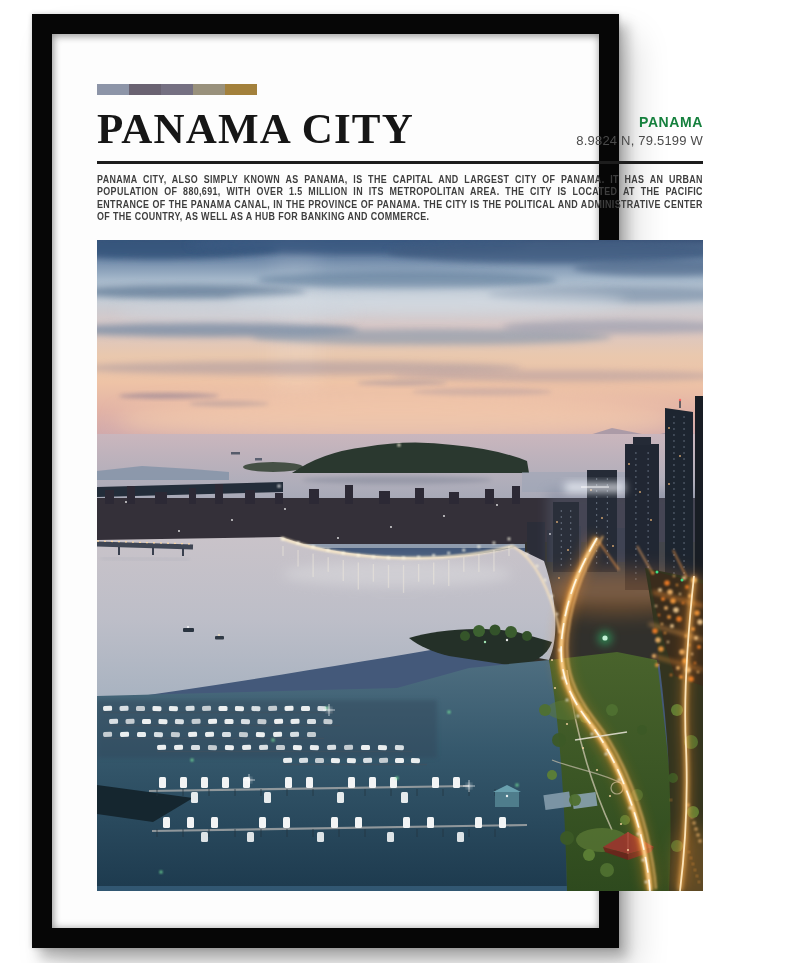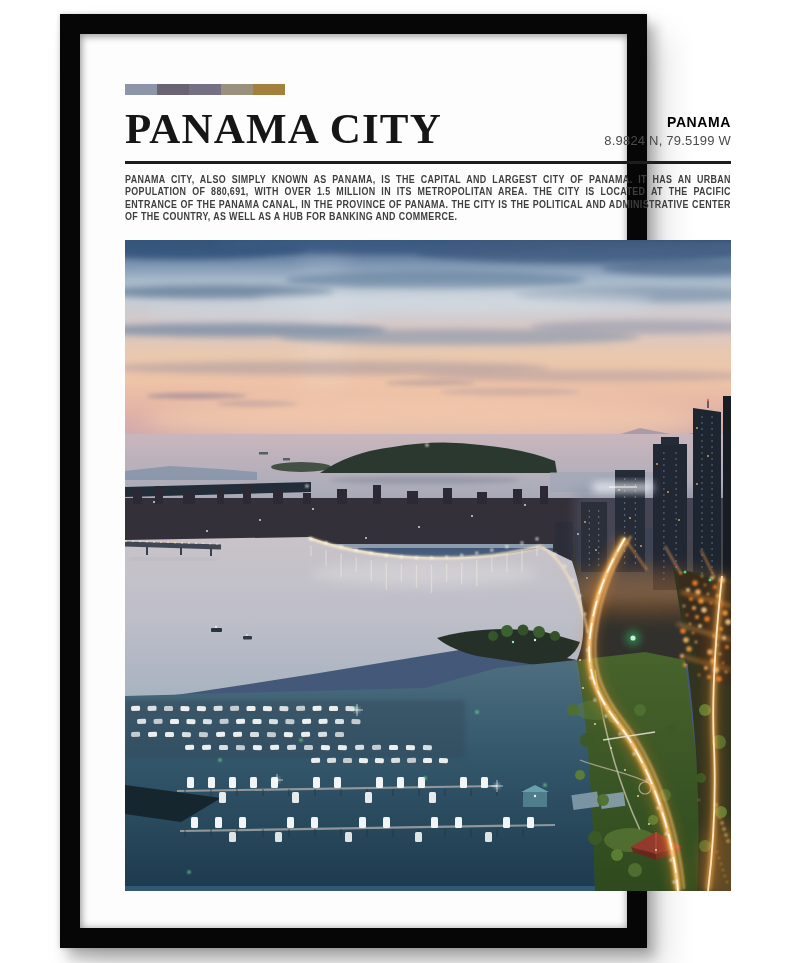--- a/index.html
+++ b/index.html
@@ -1,28 +1,28 @@
 <!DOCTYPE html>
 <html><head>
 <meta charset="utf-8">
 <style>
   html,body{margin:0;padding:0;background:#ffffff;}
   body{width:800px;height:963px;position:relative;font-family:"Liberation Sans",sans-serif;overflow:hidden;}
   .frame{position:absolute;left:32px;top:14px;width:587px;height:934px;background:#060606;
-         box-shadow:8px 10px 12px rgba(0,0,0,.26),18px 22px 32px rgba(0,0,0,.13),0 0 5px rgba(0,0,0,.18);margin-left:28px;}
+         box-shadow:8px 10px 12px rgba(0,0,0,.26),18px 22px 32px rgba(0,0,0,.13),0 0 5px rgba(0,0,0,.18);}
   .mat{position:absolute;inset:20px;background:#fdfdfd;
        box-shadow:inset 0 0 9px rgba(0,0,0,.28),inset 2px 3px 7px rgba(0,0,0,.22);}
   .content{position:absolute;left:45px;top:50px;width:606px;}
   .palette{display:flex;width:160px;height:11px;margin-bottom:12px;}
   .palette .sw{flex:1;}
   .header-row{display:flex;justify-content:space-between;align-items:flex-start;}
   .title{margin:0;font-family:"Liberation Serif","DejaVu Serif",serif;font-weight:bold;font-size:43px;
          line-height:44px;letter-spacing:1.2px;color:#161616;white-space:nowrap;}
   .loc{text-align:right;padding-top:7px;}
-  .country{font-size:14px;font-weight:bold;letter-spacing:.6px;color:#000000;}
+  .country{font-size:14px;font-weight:bold;letter-spacing:.6px;color:#15803d;}
   .coords{font-size:13px;color:#4b4b4b;margin-top:3px;letter-spacing:.2px;}
   .rule{height:3px;background:#1d1d1d;margin-top:10px;}
   .description{margin:10px 0 0;width:680px;transform:scaleX(.891);transform-origin:0 0;
                font-weight:bold;font-size:10px;line-height:12.4px;letter-spacing:.4px;color:#3e3e3e;
                text-align:justify;}
   .photo{margin-top:16px;width:606px;height:651px;overflow:hidden;position:relative;background:#44597a;}
   .photo svg{display:block;width:606px;height:651px;}
 </style>
 </head>
 <body>

